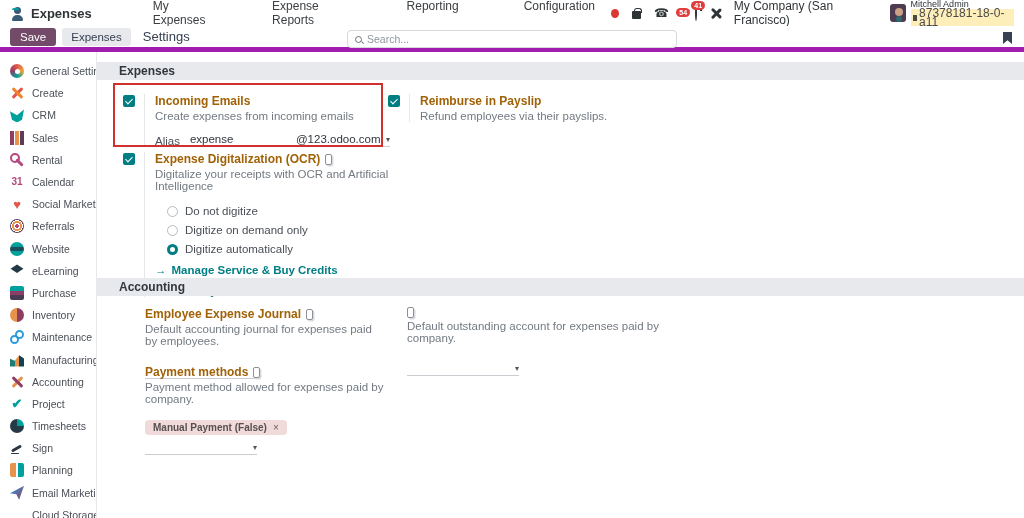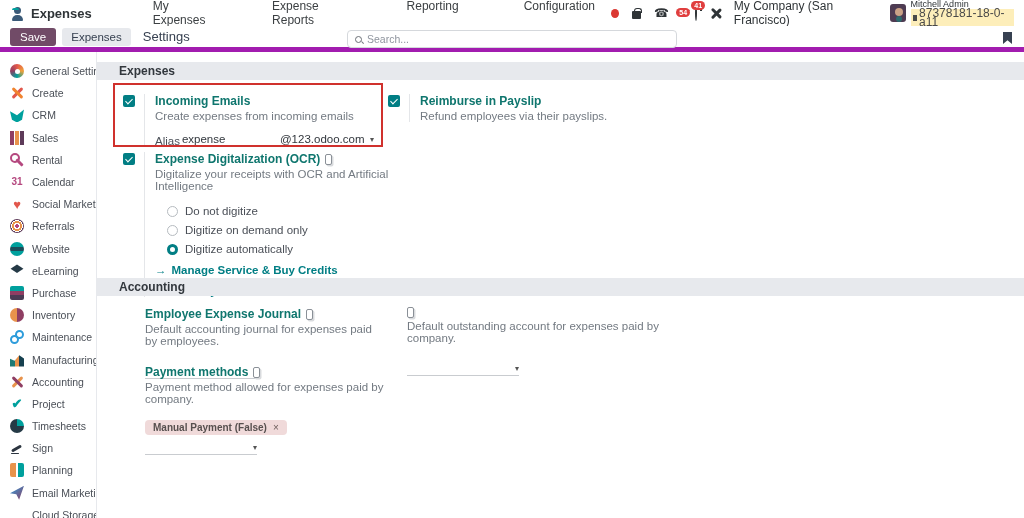--- a/index.html
+++ b/index.html
@@ -113,26 +113,26 @@
   .sec-accounting { top:226px; }
 
   .hl-box { position:absolute; left:16px; top:31px; width:270px; height:64px; border:2px solid #d0312d; z-index:5; pointer-events:none; }
 
   .setting { position:absolute; display:flex; align-items:flex-start; }
   .cbx { width:12px; height:12px; border-radius:2px; background:#017e84; position:relative; margin-top:1px; cursor:pointer; flex:0 0 auto; }
   .cbx::after { content:""; position:absolute; left:4px; top:1.5px; width:3px; height:6px;
     border:solid #fff; border-width:0 1.5px 1.5px 0; transform:rotate(45deg); }
   .pane { border-left:1px solid #e4e6e9; margin-left:9px; padding-left:10px; }
   .pane-noline { padding-left:0; border:none; margin:0; }
-  .s-title { font-weight:bold; font-size:12px; color:#0f766e; display:flex; align-items:center; gap:5px; }
+  .s-title { font-weight:bold; font-size:12px; color:#a16207; display:flex; align-items:center; gap:5px; }
   .s-desc { font-size:11.5px; color:#737a82; margin-top:2px; }
   .ent-ic { display:inline-block; width:7px; height:11px; border:1.2px solid #8a9097; border-radius:2px;
     background:#fff; box-shadow:1.5px 1.5px 0 #d9dbde; }
 
-  .alias-row { display:flex; align-items:flex-end; margin-top:11px; font-size:11.5px; color:#4a4f57; }
+  .alias-row { display:flex; align-items:flex-end; gap:8px; margin-top:11px; font-size:11.5px; color:#4a4f57; }
   .alias-input { border:none; border-bottom:1px solid #c9ccd0; width:100px; font-size:11.5px; color:#32373d;
     font-family:inherit; outline:none; padding:0 0 1px 2px; }
   .mini-select { display:flex; align-items:center; justify-content:space-between; border-bottom:1px solid #c9ccd0;
     width:94px; font-size:11.5px; color:#32373d; padding-bottom:1px; cursor:pointer; }
   .caret { font-size:8px; color:#555; }
 
   .radio-row { display:flex; align-items:center; gap:7px; margin-top:7px; font-size:11.5px; color:#4a4f57;padding-left:12px; }
   .radio { width:11px; height:11px; border-radius:50%; border:1px solid #b6bbc0; background:#fff; cursor:pointer; flex:0 0 auto; }
   .radio.sel { border:3.5px solid #017e84; }
   .link-row { display:flex; align-items:center; gap:5px; margin-top:9px; font-size:11.5px; font-weight:bold;

